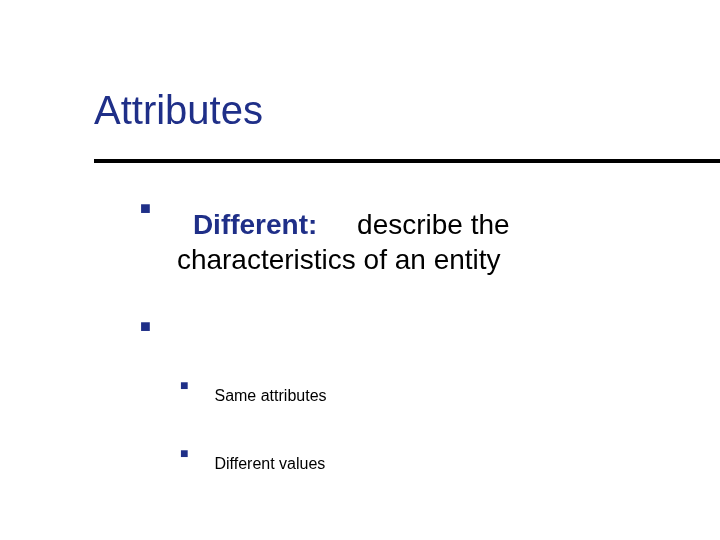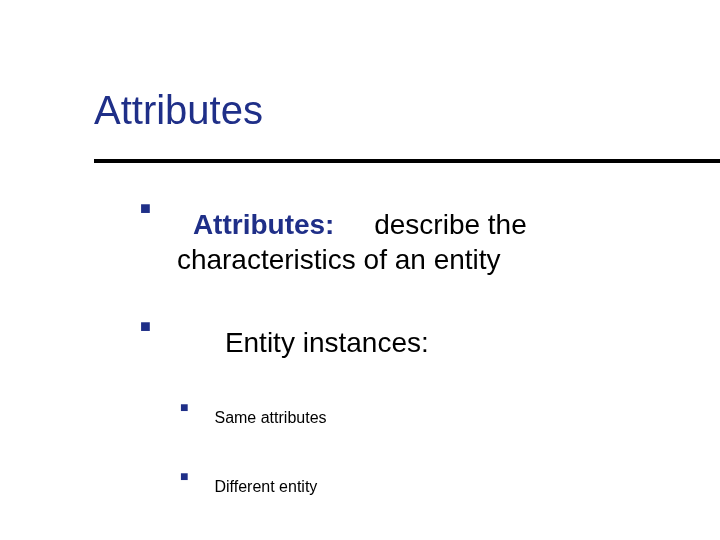--- a/index.html
+++ b/index.html
@@ -72,34 +72,31 @@
 <body>
 
 <div class="slide">
   <h1 class="title">Attributes</h1>
   <hr class="rule">
 
   <div class="bullets-l1">
     <div class="bullet-l1">
       <span class="marker">■</span>
       <span class="text">
-        <span class="bold-blue">Attributes:</span><span> describe the characteristics of an entity</span>
+        <span class="bold-blue">Different:</span><span> describe the characteristics of an entity</span>
       </span>
     </div>
     <div class="bullet-l1">
       <span class="marker">■</span>
-      <span class="text">
-        <span class="bold-blue"></span><span>Entity instances:</span>
-      </span>
     </div>
   </div>
 
   <div class="bullets-l2">
     <div class="bullet-l2">
       <span class="marker">■</span>
       <span class="text">Same attributes</span>
     </div>
     <div class="bullet-l2">
       <span class="marker">■</span>
-      <span class="text">Different entity</span>
+      <span class="text">Different values</span>
     </div>
   </div>
 </div>
 
 </body></html>

